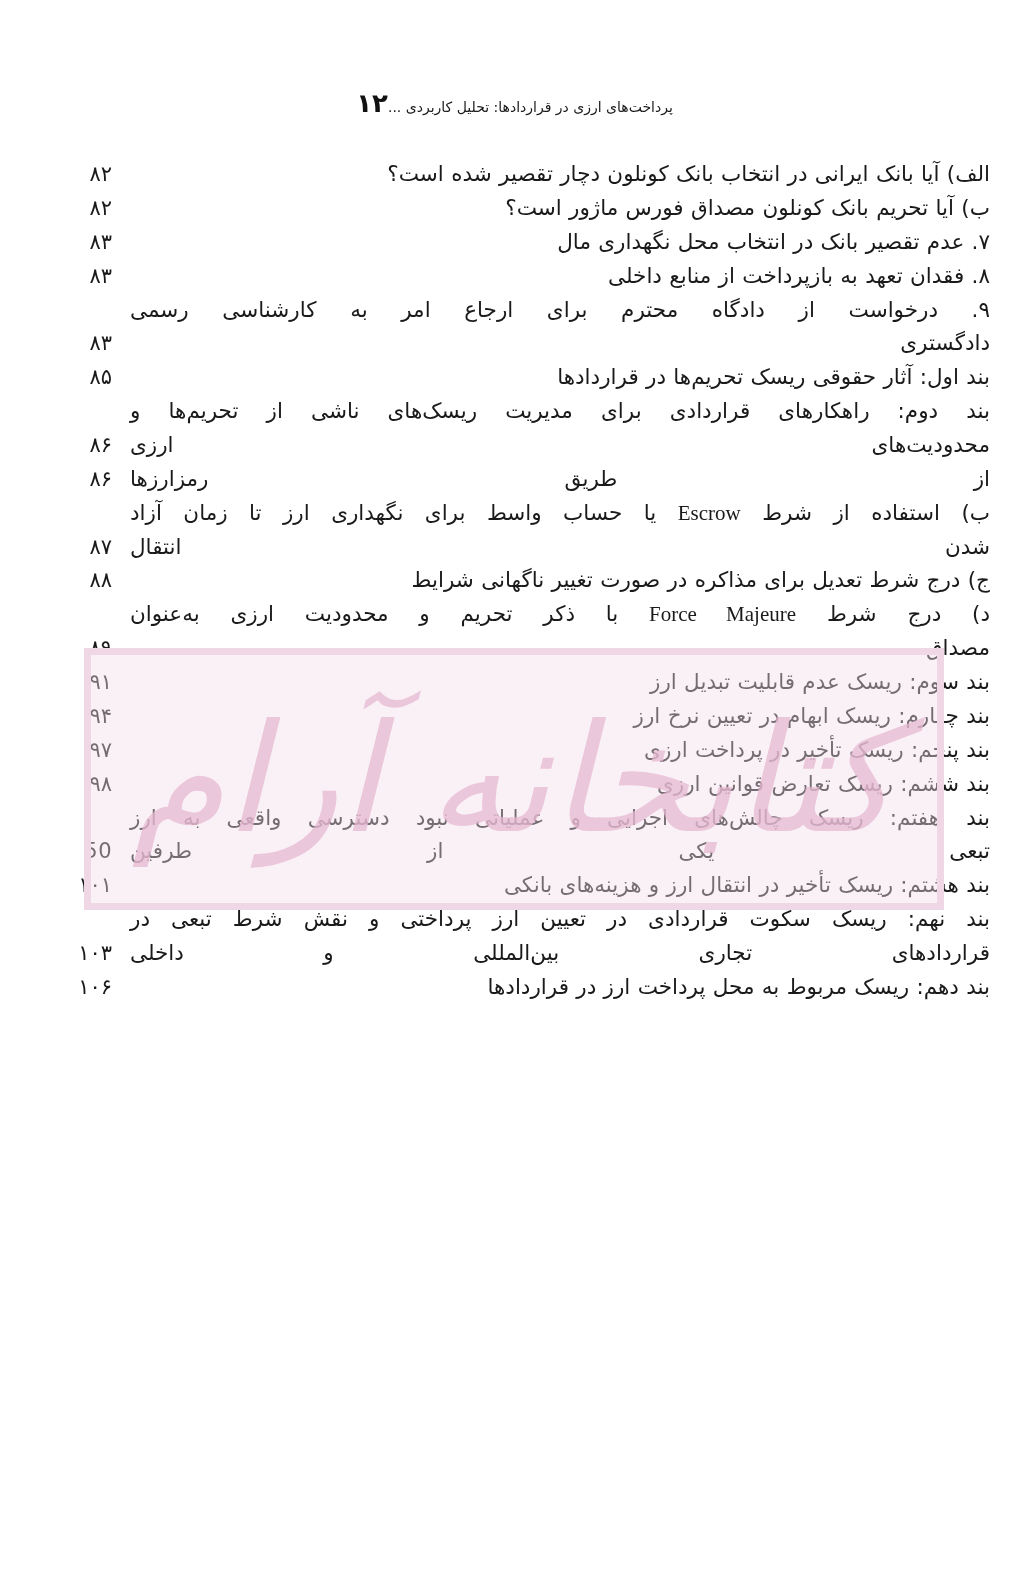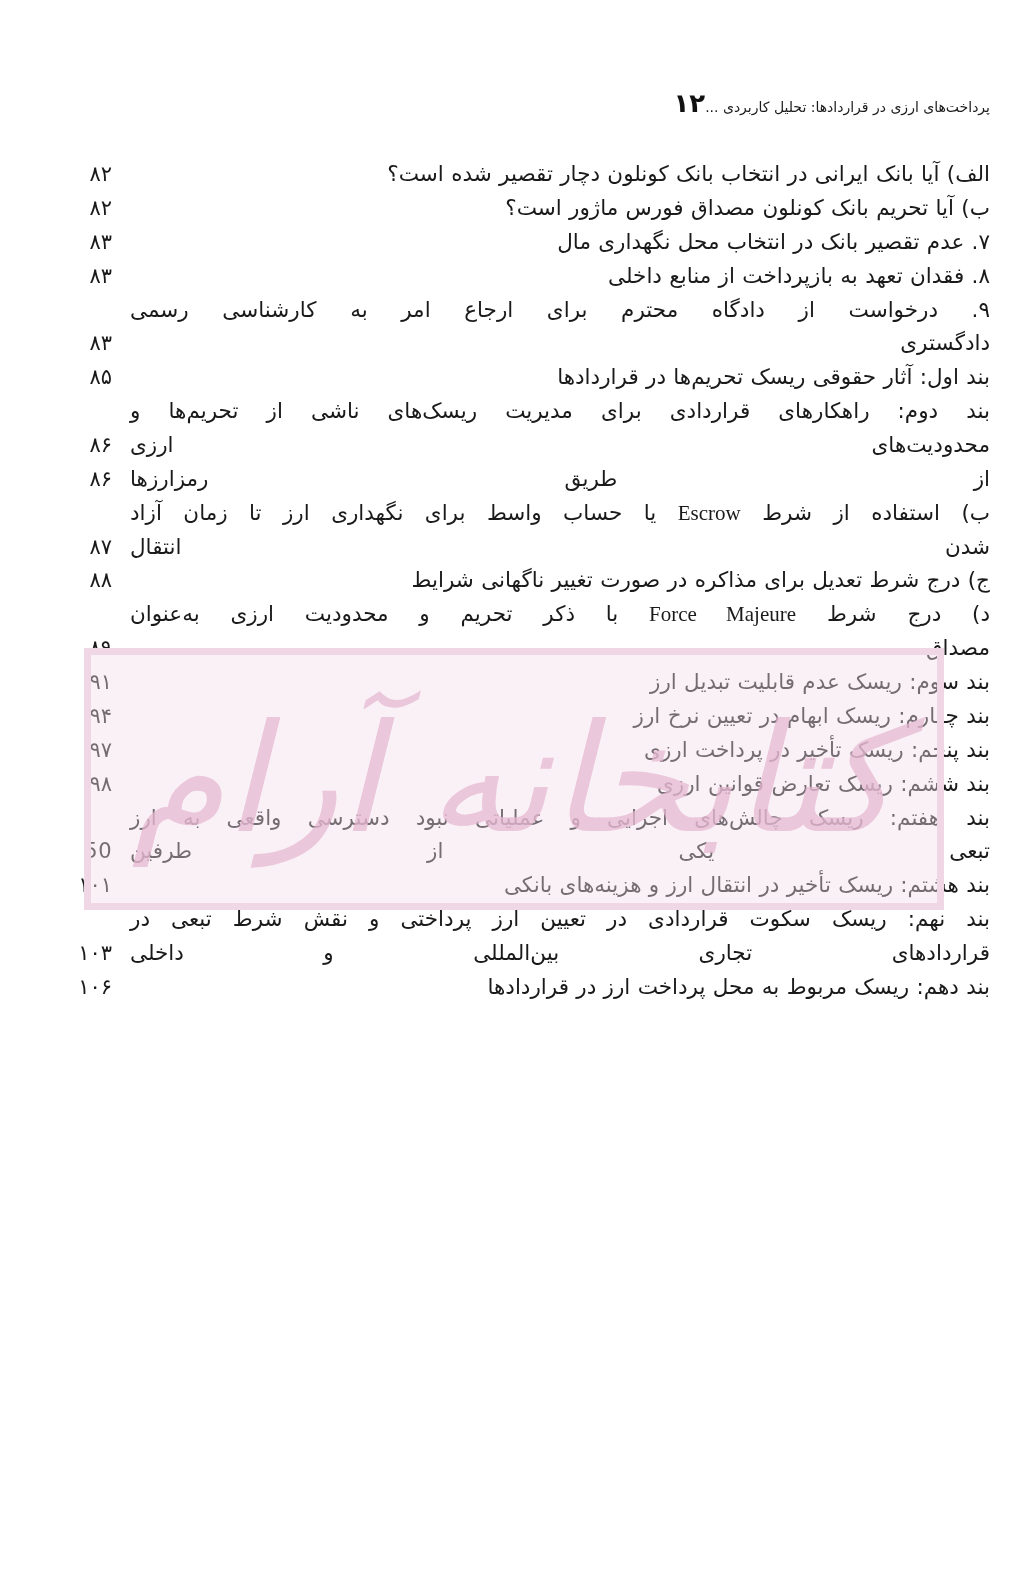--- a/index.html
+++ b/index.html
@@ -20,21 +20,21 @@
 
   
   .header {
     position: absolute;
     top: 88px;
     right: 36px;
     left: 39px;
     display: flex;
     flex-direction: row-reverse;
     align-items: baseline;
-    justify-content: flex-end;
+    justify-content: center;
   }
   .header-page-number {
     font-size: 26px;
     font-weight: bold;
     letter-spacing: 0.5px;
     color: #111;
     direction: rtl;
   }
   .header-title {
     font-size: 14px;

